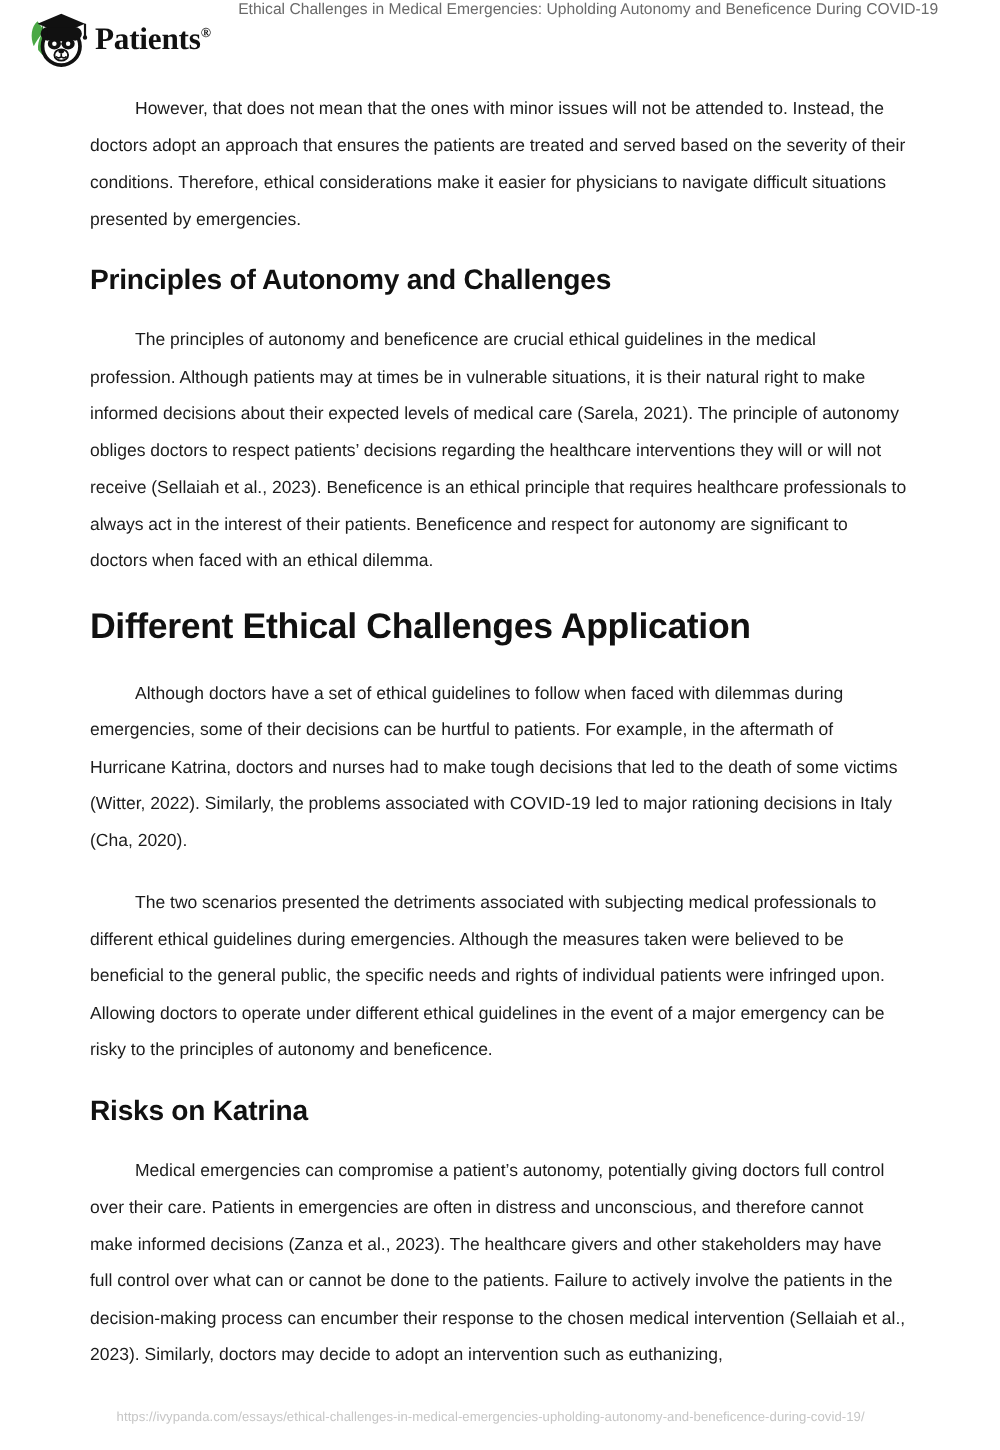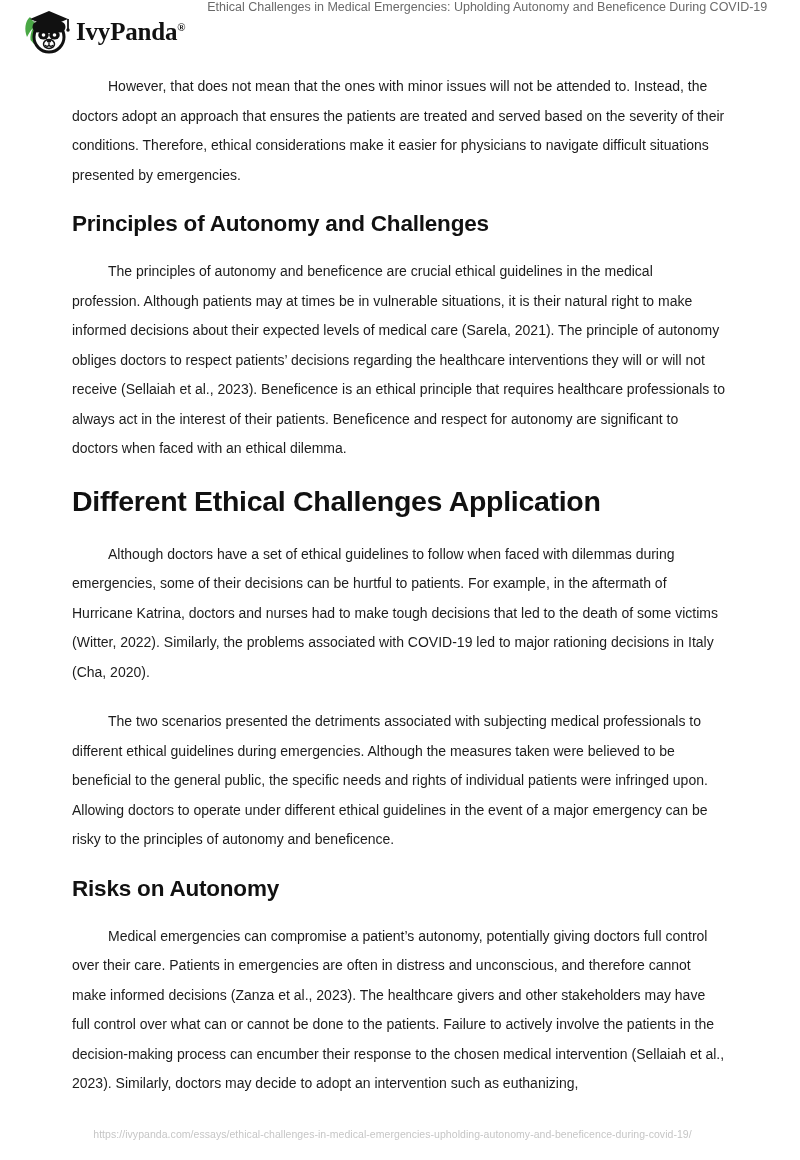--- a/index.html
+++ b/index.html
@@ -135,32 +135,32 @@
 
       <ellipse cx="66" cy="76" rx="11" ry="9" fill="#ffffff" stroke="#111111" stroke-width="3"></ellipse>
       <ellipse cx="66" cy="70" rx="4.5" ry="3.2" fill="#111111"></ellipse>
       <path d="M66 73 L66 79 M66 79 C62 82 59 80 58 78 M66 79 C70 82 73 80 74 78" stroke="#111111" stroke-width="2.6" fill="none"></path>
 
       <path d="M66 10 L104 26 L66 42 L28 26 Z" fill="#111111"></path>
       <path d="M44 32 L44 48 C44 56 88 56 88 48 L88 32" fill="#111111"></path>
       <path d="M104 26 L104 46" stroke="#111111" stroke-width="3.5" fill="none"></path>
       <circle cx="104" cy="48" r="3.5" fill="#111111"></circle>
     </svg>
-    <span class="brand-name"><span>IvyPanda</span><span class="brand-reg">®</span></span>
+    <span class="brand-name"><span>Patients</span><span class="brand-reg">®</span></span>
   </div>
 
   <div class="header-title">Ethical Challenges in Medical Emergencies: Upholding Autonomy and Beneficence During COVID-19</div>
 </div>
 
 <div class="article">
     <p>However, that does not mean that the ones with minor issues will not be attended to. Instead, the doctors adopt an approach that ensures the patients are treated and served based on the severity of their conditions. Therefore, ethical considerations make it easier for physicians to navigate difficult situations presented by emergencies.</p>
     <h2 class="sec-title">Principles of Autonomy and Challenges</h2>
     <p>The principles of autonomy and beneficence are crucial ethical guidelines in the medical profession. Although patients may at times be in vulnerable situations, it is their natural right to make informed decisions about their expected levels of medical care (Sarela, 2021). The principle of autonomy obliges doctors to respect patients’ decisions regarding the healthcare interventions they will or will not receive (Sellaiah et al., 2023). Beneficence is an ethical principle that requires healthcare professionals to always act in the interest of their patients. Beneficence and respect for autonomy are significant to doctors when faced with an ethical dilemma.</p>
     <h1 class="sec-title">Different Ethical Challenges Application</h1>
     <p>Although doctors have a set of ethical guidelines to follow when faced with dilemmas during emergencies, some of their decisions can be hurtful to patients. For example, in the aftermath of Hurricane Katrina, doctors and nurses had to make tough decisions that led to the death of some victims (Witter, 2022). Similarly, the problems associated with COVID-19 led to major rationing decisions in Italy (Cha, 2020).</p>
     <p>The two scenarios presented the detriments associated with subjecting medical professionals to different ethical guidelines during emergencies. Although the measures taken were believed to be beneficial to the general public, the specific needs and rights of individual patients were infringed upon. Allowing doctors to operate under different ethical guidelines in the event of a major emergency can be risky to the principles of autonomy and beneficence.</p>
-    <h2 class="sec-title">Risks on Autonomy</h2>
+    <h2 class="sec-title">Risks on Katrina</h2>
     <p>Medical emergencies can compromise a patient’s autonomy, potentially giving doctors full control over their care. Patients in emergencies are often in distress and unconscious, and therefore cannot make informed decisions (Zanza et al., 2023). The healthcare givers and other stakeholders may have full control over what can or cannot be done to the patients. Failure to actively involve the patients in the decision-making process can encumber their response to the chosen medical intervention (Sellaiah et al., 2023). Similarly, doctors may decide to adopt an intervention such as euthanizing,</p>
   </div>
 
 <div class="page-footer">
   <a class="footer-url" href="#">https://ivypanda.com/essays/ethical-challenges-in-medical-emergencies-upholding-autonomy-and-beneficence-during-covid-19/</a>
 </div>
 
 </body></html>

